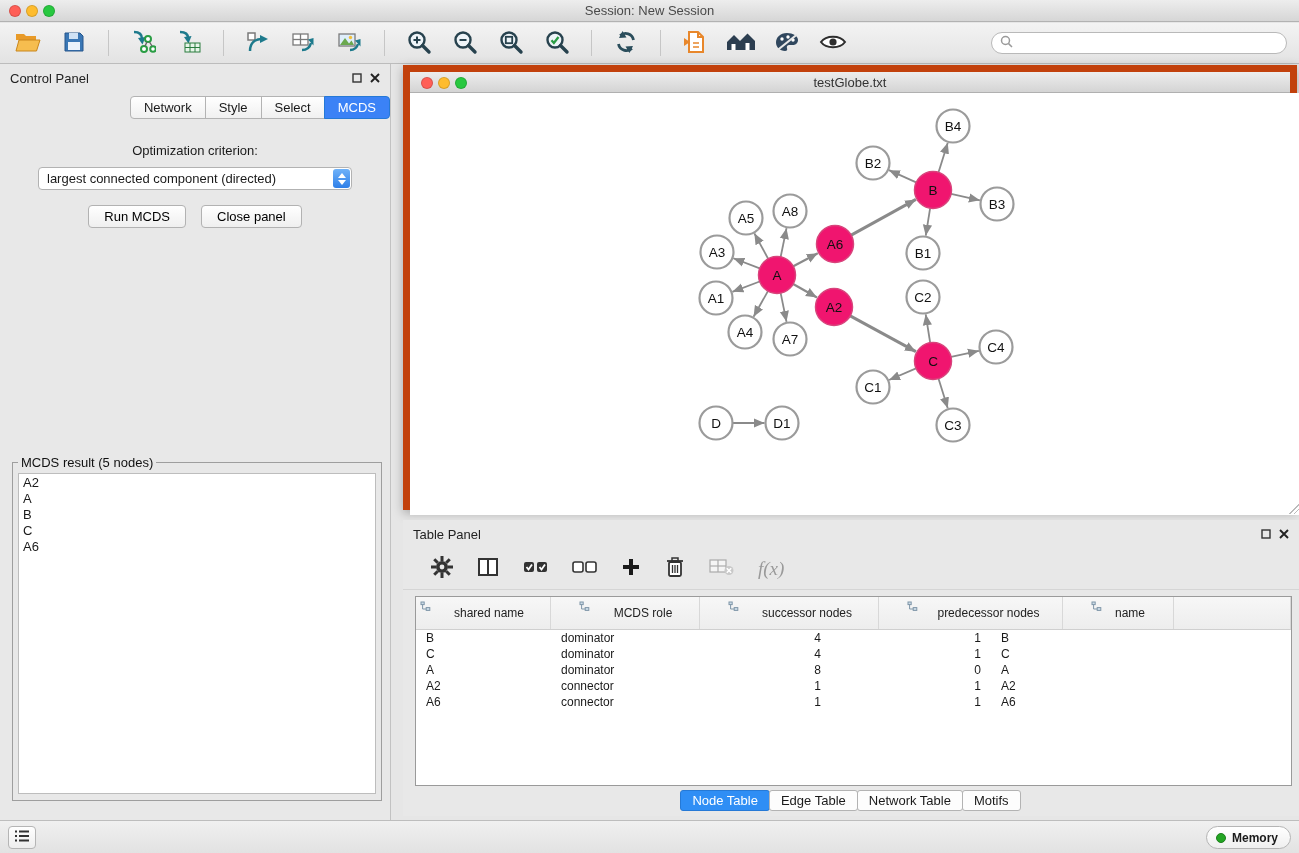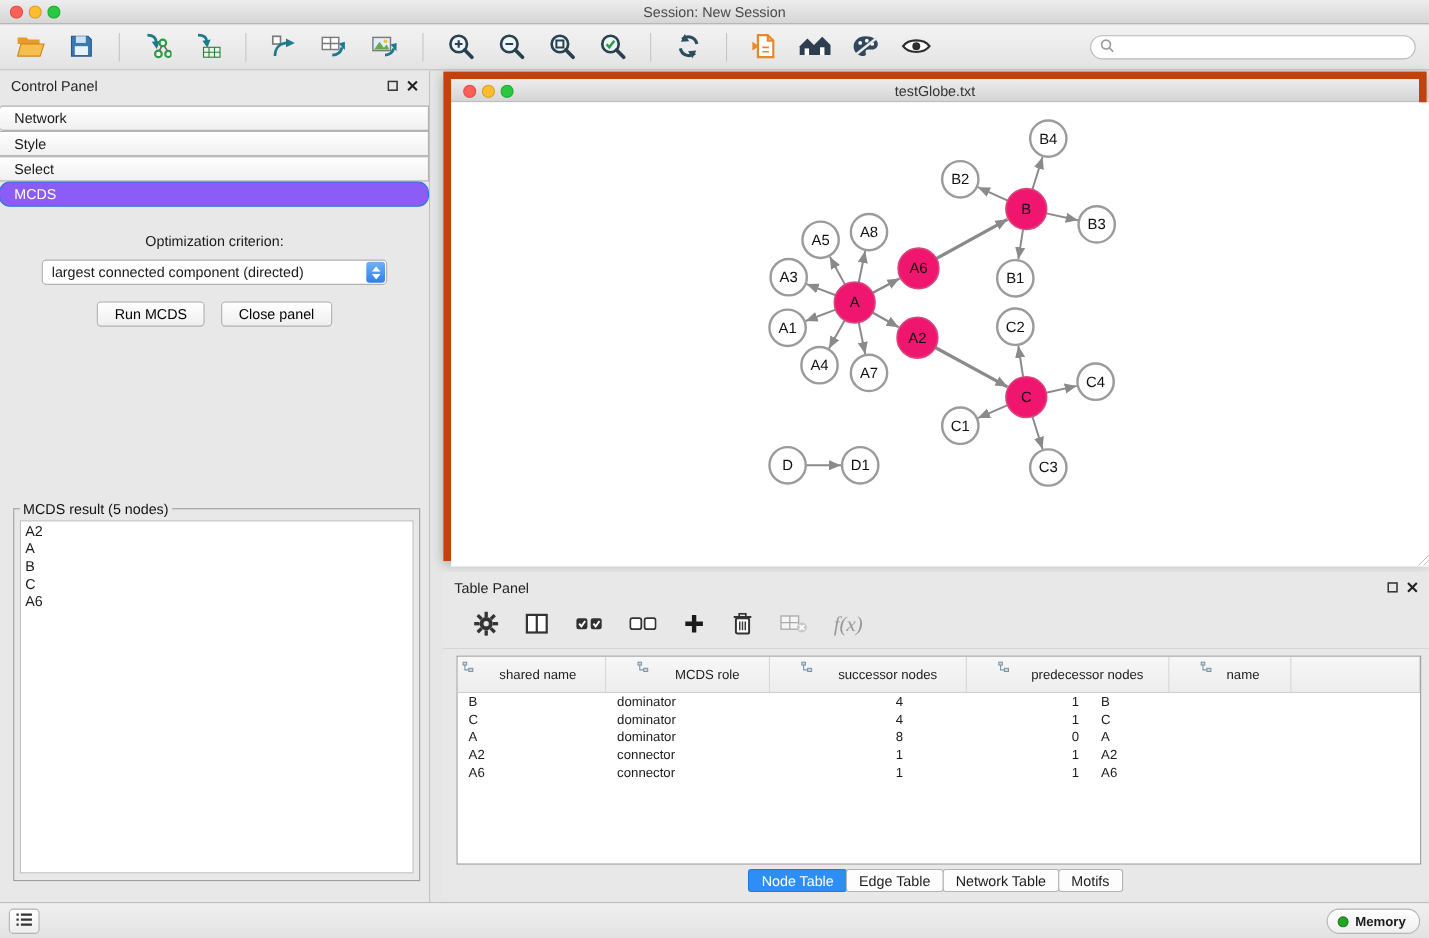--- a/index.html
+++ b/index.html
@@ -17,25 +17,25 @@
 .toolbar{position:absolute;left:0;top:23px;width:1299px;height:41px;background:linear-gradient(#f3f3f3,#e3e3e3);border-bottom:1px solid #bcbcbc;display:flex;align-items:center;padding:0 12px;gap:14px;}
 .tool-btn{width:32px;height:30px;display:flex;align-items:center;justify-content:center;border-radius:4px;}
 .tool-sep{width:1px;height:26px;background:#c6c6c6;margin:0 4px;}
 .searchbox{margin-left:auto;width:296px;height:22px;background:#fff;border:1px solid #b9b9b9;border-radius:11px;display:flex;align-items:center;padding:0 8px;gap:5px;}
 .searchbox input{border:none;outline:none;flex:1;font-size:12px;font-family:"Liberation Sans",sans-serif;background:transparent;}
 
 
 .control-panel{position:absolute;left:0;top:64px;width:391px;height:756px;background:#e8e8e8;border-right:1px solid #c2c2c2;}
 .panel-header{height:28px;display:flex;align-items:center;padding:0 10px;font-size:13px;color:#222;}
 .panel-header .hdr-icons{margin-left:auto;display:flex;gap:8px;align-items:center;}
-.cp-tabs{display:flex;justify-content:flex-end;margin-top:4px;flex-direction:column;}
+.cp-tabs{display:flex;justify-content:flex-end;margin-top:4px;}
 #cp-tabs .tab{padding:3px 13px;border:1px solid #b3b3b3;margin-left:-1px;background:linear-gradient(#ffffff,#f0f0f0);font-size:13px;cursor:default;}
 #cp-tabs .tab:first-child{border-radius:4px 0 0 4px;}
 #cp-tabs .tab:last-child{border-radius:0 4px 4px 0;}
-#cp-tabs .tab.active{background:#8b5cf6;border-color:#2579d6;color:#fff;border-radius:10px;}
+#cp-tabs .tab.active{background:#3b82f6;border-color:#2579d6;color:#fff;}
 .opt-label{text-align:center;margin-top:24px;font-size:13px;}
 .dropdown{margin:9px auto 0;width:314px;height:23px;background:#fff;border:1px solid #b2b2b2;border-radius:4px;display:flex;align-items:center;padding-left:8px;position:relative;font-size:13px;}
 .dropdown .stepper{position:absolute;right:1px;top:1px;width:17px;height:19px;border-radius:3px;background:linear-gradient(#6fb2f9,#2e7fe8);display:flex;flex-direction:column;align-items:center;justify-content:center;gap:2px;}
 .cp-buttons{display:flex;justify-content:center;gap:15px;margin-top:15px;}
 .btn{padding:3px 15px;background:linear-gradient(#ffffff,#efefef);border:1px solid #b2b2b2;border-radius:4px;font-size:13px;cursor:default;}
 fieldset.result-group{position:absolute;left:12px;top:391px;width:370px;height:346px;border:1px solid #9e9e9e;padding:3px 5px 6px;background:#e8e8e8;}
 fieldset.result-group legend{font-size:13px;padding:0 3px;color:#111;}
 .mcds-list{width:100%;height:100%;background:#fff;border:1px solid #bdbdbd;overflow:auto;padding:1px 4px;}
 .list-item{font-size:13px;line-height:16px;}
 

